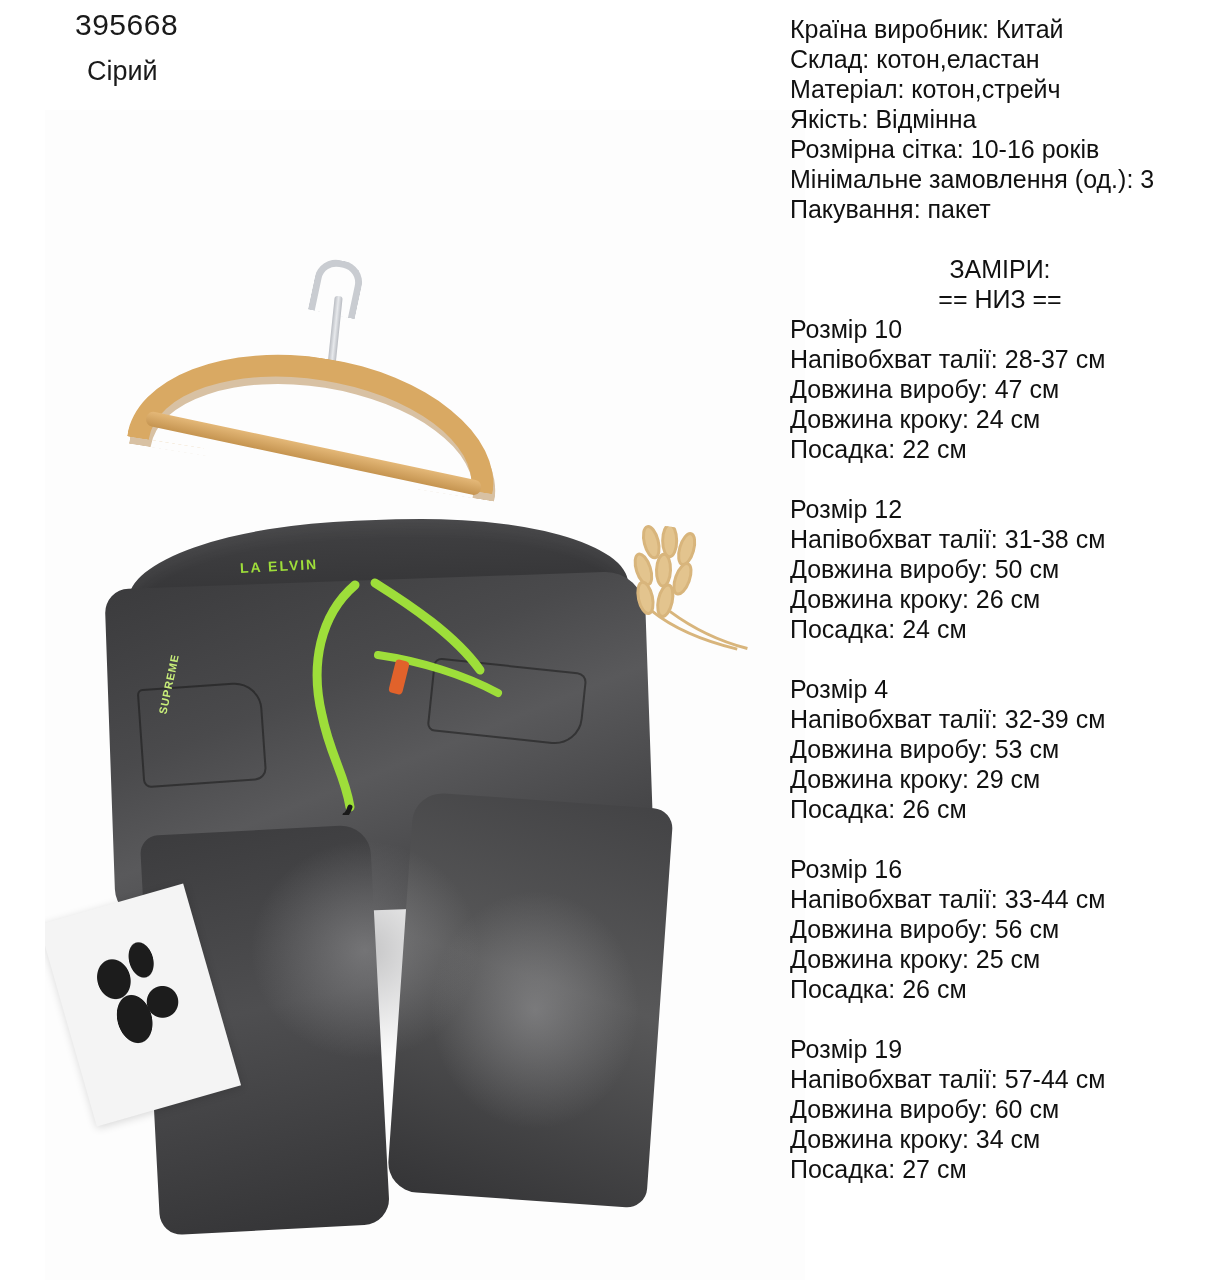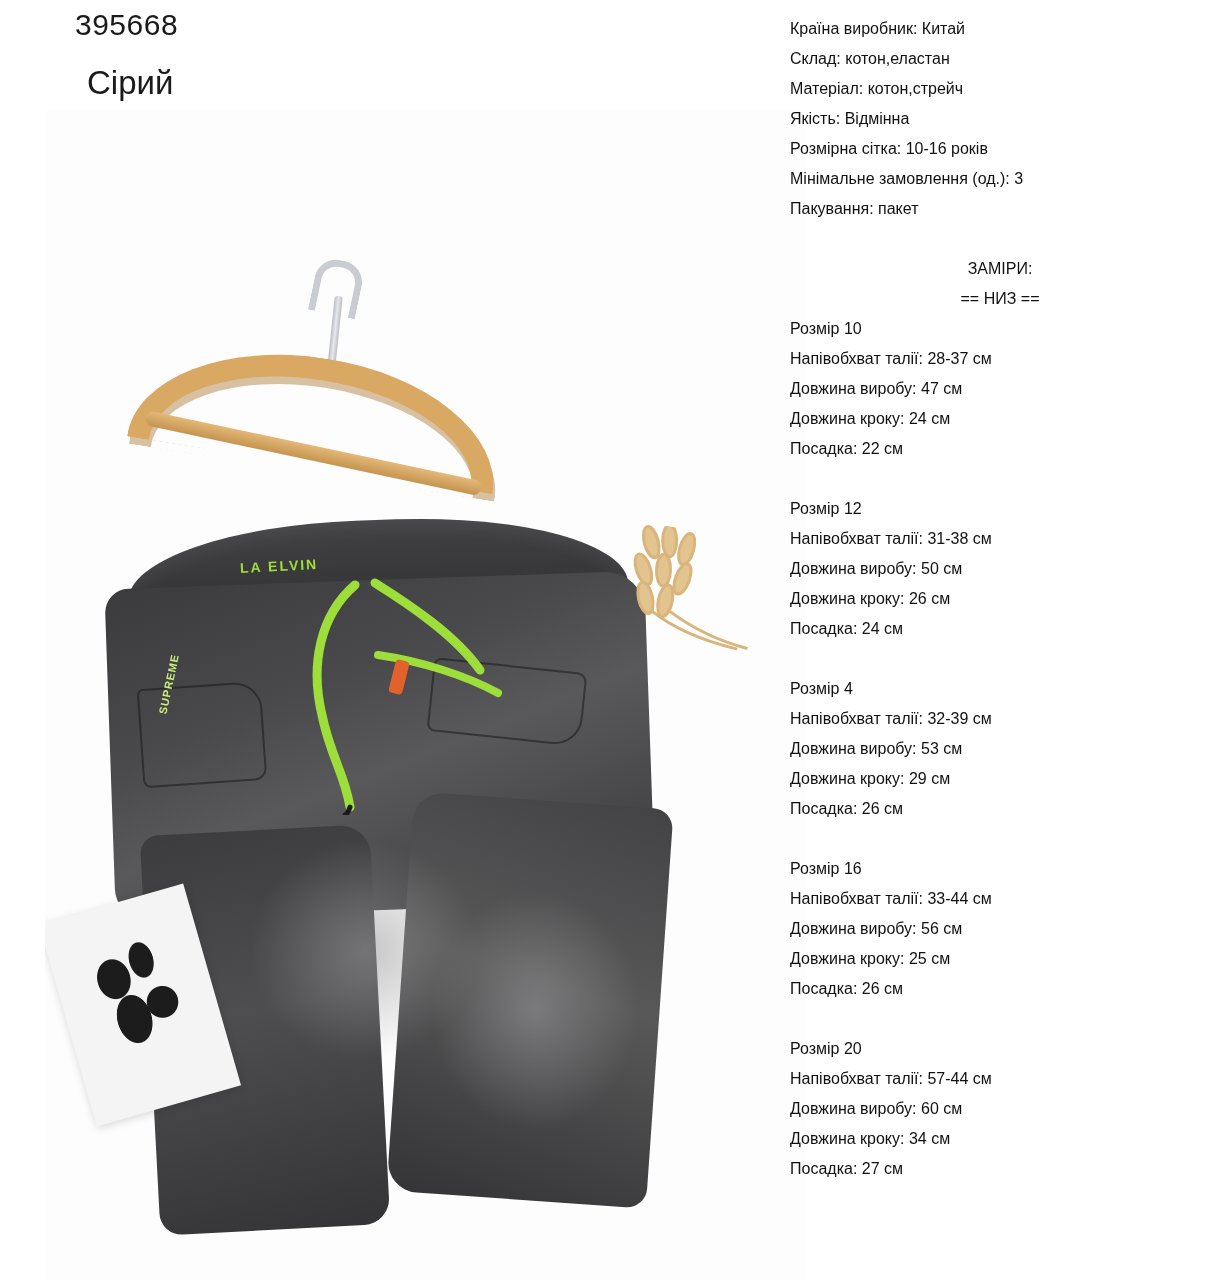--- a/index.html
+++ b/index.html
@@ -34,22 +34,22 @@
     position: absolute;
     left: 30px;
     top: 8px;
     font-size: 30px;
     letter-spacing: 0.5px;
     color: #1a1a1a;
   }
   .product-color {
     position: absolute;
     left: 42px;
-    top: 64px;
-    font-size: 33px;
+    top: 56px;
+    font-size: 27px;
     color: #1a1a1a;
   }
 
   
   .photo {
     position: absolute;
     left: 0;
     top: 110px;
     width: 760px;
     height: 1170px;
@@ -275,21 +275,21 @@
     height: 120px;
     transform: rotate(8deg);
   }
 
   
   .right-col {
     position: absolute;
     left: 790px;
     top: 14px;
     width: 420px;
-    font-size: 16px;
+    font-size: 25px;
     line-height: 30px;
     color: #111111;
   }
   .info-line { white-space: nowrap; }
   .block-gap { height: 30px; }
   .size-block { margin-bottom: 0; }
   .meas-head { white-space: nowrap; text-align: center; }
 </style>
 </head>
 <body>
@@ -409,21 +409,21 @@
         <div>Розмір 16</div>
         <div>Напівобхват талії: 33-44 см</div>
         <div>Довжина виробу: 56 см</div>
         <div>Довжина кроку: 25 см</div>
         <div>Посадка: 26 см</div>
       </div>
 
       <div class="block-gap"></div>
 
       <div class="size-block">
-        <div>Розмір 20</div>
+        <div>Розмір 19</div>
         <div>Напівобхват талії: 57-44 см</div>
         <div>Довжина виробу: 60 см</div>
         <div>Довжина кроку: 34 см</div>
         <div>Посадка: 27 см</div>
       </div>
     </div>
 
   </div>
 </div>
 

